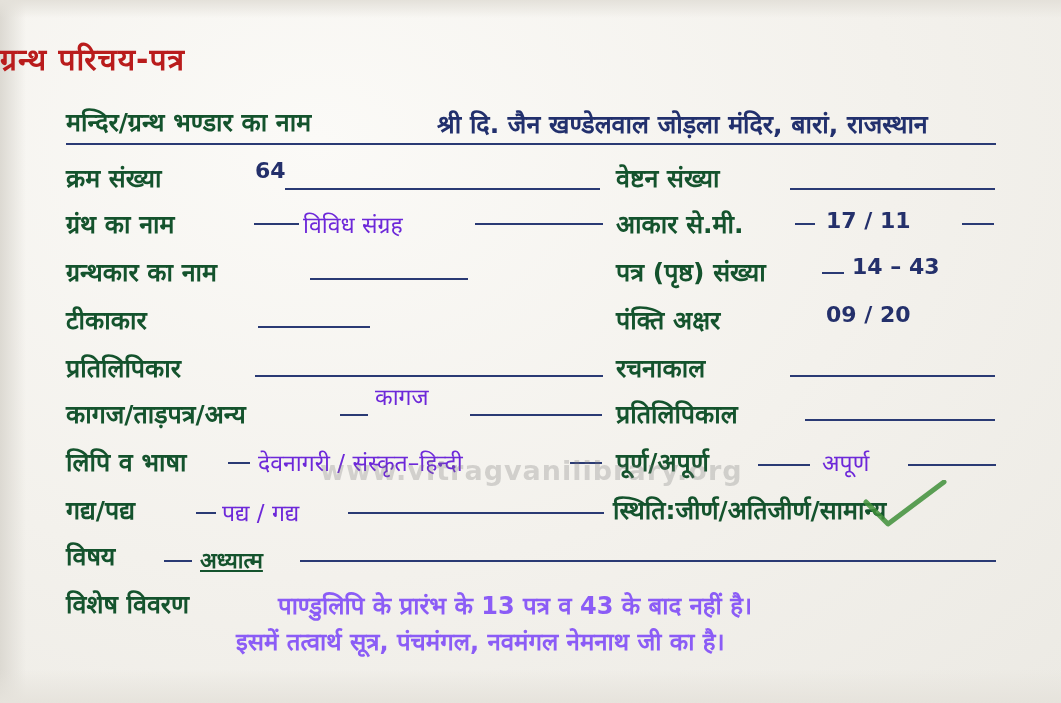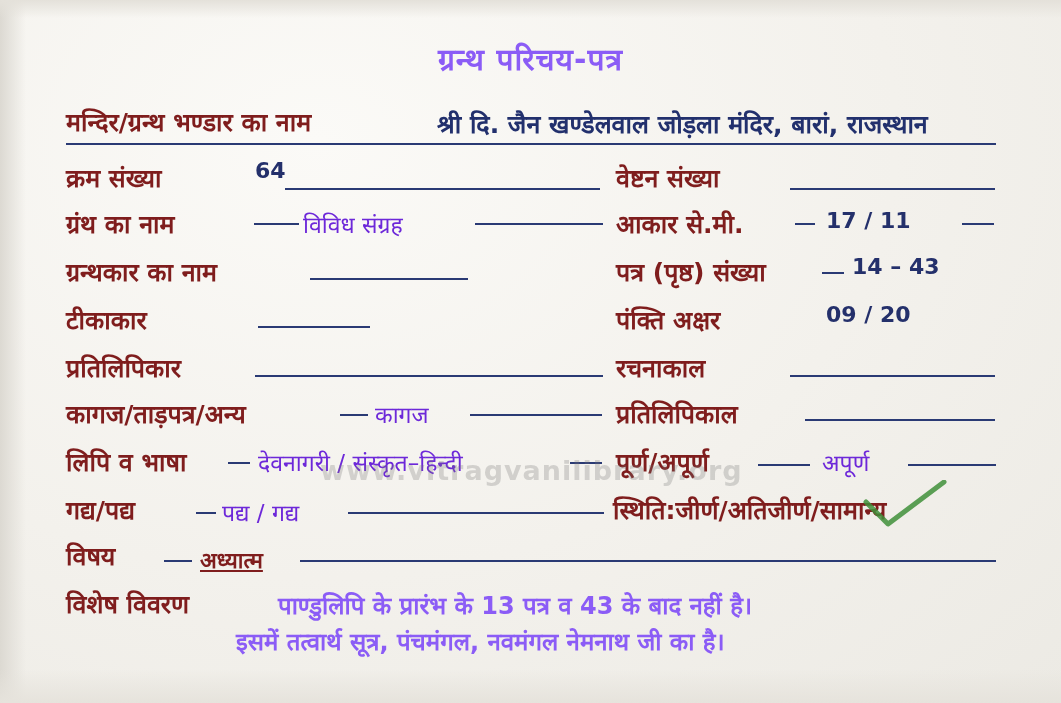--- a/index.html
+++ b/index.html
@@ -39,32 +39,31 @@
     left: 0; right: 0; bottom: 0; height: 34px;
     background: linear-gradient(to top, #e6e3dc 0%, rgba(244,242,238,0) 100%);
   }
 
   
   #title {
     position: absolute;
     top: 38px;
     left: 0;
     width: 1061px;
-    text-align: center;
     font-size: 30px;
     font-weight: 700;
     letter-spacing: 1px;
-    color: #8b5cf6;
+    color: #b91c1c;
   }
 
   
   .t {
     position: absolute;
     white-space: nowrap;
-    color: #7f1d1d;
+    color: #14532d;
   }
   .lbl {
     font-size: 25px;
     font-weight: 700;
   }
   .val {
     font-size: 23px;
     font-weight: 400;
     color: #6d28d9;
   }
@@ -177,21 +176,21 @@
 
   <div class="t lbl" style="left:66px; top:350px;">प्रतिलिपिकार</div>
   <div class="t val" style="left:300px; top:350px;"></div>
   <div class="rule" style="left:255px; top:375px; width:348px;"></div>
 
   <div class="t lbl" style="left:616px; top:350px;">रचनाकाल</div>
   <div class="t val" style="left:830px; top:350px;"></div>
   <div class="rule" style="left:790px; top:375px; width:205px;"></div>
 
   <div class="t lbl" style="left:66px; top:396px;">कागज/ताड़पत्र/अन्य</div>
-  <div class="t val" style="left:375px; top:398px;">कागज</div>
+  <div class="t val" style="left:375px; top:380px;">कागज</div>
   <div class="rule" style="left:340px; top:414px; width:28px;"></div>
   <div class="rule" style="left:470px; top:414px; width:132px;"></div>
 
   <div class="t lbl" style="left:616px; top:396px;">प्रतिलिपिकाल</div>
   <div class="t val" style="left:840px; top:398px;"></div>
   <div class="rule" style="left:805px; top:419px; width:190px;"></div>
 
   <div class="t lbl" style="left:66px; top:444px;text-align:center;">लिपि व भाषा</div>
   <div class="t val" style="left:258px; top:446px;">देवनागरी / संस्कृत–हिन्दी</div>
   <div class="rule" style="left:228px; top:462px; width:22px;"></div>

